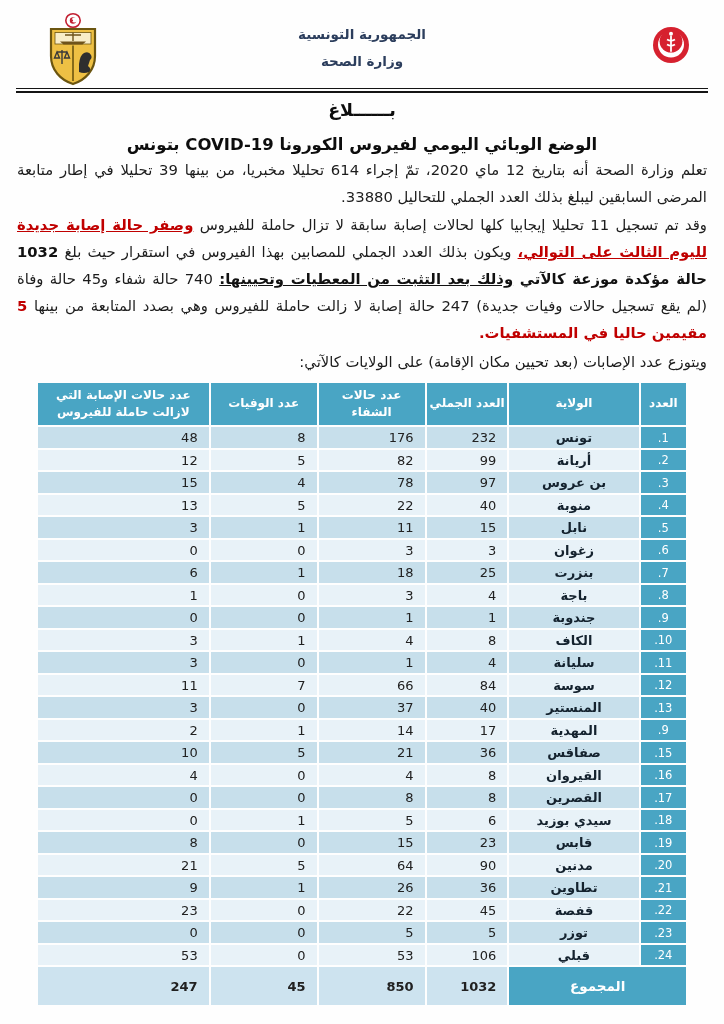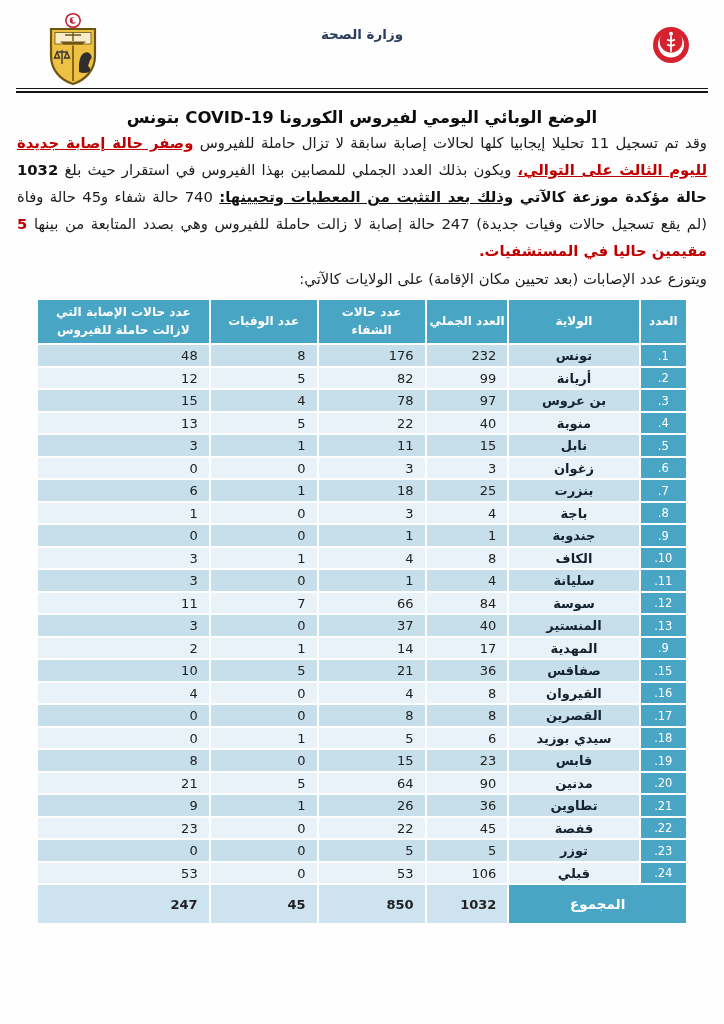--- a/index.html
+++ b/index.html
@@ -70,38 +70,43 @@
       <path d="M7 17 h44 v27 c0 14 -9.5 24 -22 28 C16.5 68 7 58 7 44 Z" fill="#eec044" stroke="#6b5510" stroke-width="2.2"></path>
       <rect x="11" y="20.5" width="36" height="11.5" fill="#f8edc8" stroke="#6b5510" stroke-width="0.8"></rect>
       <path d="M16 29.5 h26 l-3.5 3 h-19 z" fill="#6e531b"></path>
       <path d="M29 20.5 v8.5 M21 23 h16" stroke="#6e531b" stroke-width="1.4" fill="none"></path>
       <line x1="29" y1="33.5" x2="29" y2="69" stroke="#6b5510" stroke-width="1.6"></line>
       <path d="M18 38 v14 M13 40 h10 M13 40 l-2.5 6 h5 z M23 40 l-2.5 6 h5 z" stroke="#3a3a3a" stroke-width="1.4" fill="none"></path>
       <path d="M35 52 q1 -9 5 -11 q5 -2 7 2 q1.5 3 -1 5 l-2 6 q4 3 1 6 q-5 2 -10 0 z" fill="#2e2e2e"></path>
     </svg>
 
     <div class="gov">
+      <div class="line1">الجمهورية التونسية</div>
       <div class="line2">وزارة الصحة</div>
     </div>
 
     <svg class="mlogo" width="38" height="38" viewBox="0 0 38 38">
       <circle cx="19" cy="19" r="18" fill="#d6212f"></circle>
       <circle cx="19" cy="18.5" r="13" fill="#ffffff"></circle>
       <circle cx="19" cy="15.2" r="11.4" fill="#d6212f"></circle>
       <circle cx="19" cy="7.8" r="2" fill="#ffffff"></circle>
       <rect x="18.1" y="9.5" width="1.8" height="16.5" rx="0.9" fill="#ffffff"></rect>
       <path d="M15 13.5 q4 2.6 8 0 M15 18.5 q4 2.6 8 0" stroke="#ffffff" stroke-width="1.5" fill="none"></path>
     </svg>
   </div>
 
   <div class="rule"></div>
 
+  <div class="title">بــــــلاغ</div>
   <div class="subtitle">الوضع الوبائي اليومي لفيروس الكورونا COVID-19 بتونس</div>
 
   <div class="content">
+    <p>
+      <span>تعلم وزارة الصحة أنه بتاريخ 12 ماي 2020، تمّ إجراء 614 تحليلا مخبريا، من بينها 39 تحليلا في إطار متابعة المرضى السابقين ليبلغ بذلك العدد الجملي للتحاليل 33880.</span>
+    </p>
     <p><span>وقد تم تسجيل 11 تحليلا إيجابيا كلها لحالات إصابة سابقة لا تزال حاملة للفيروس </span><span class="red u">وصفر حالة إصابة جديدة لليوم الثالث على التوالي،</span><span> ويكون بذلك العدد الجملي للمصابين بهذا الفيروس في استقرار حيث بلغ </span><span class="b">1032 حالة مؤكدة موزعة كالآتي </span><span class="b u">وذلك بعد التثبت من المعطيات وتحيينها:</span><span> 740 حالة شفاء و45 حالة وفاة (لم يقع تسجيل حالات وفيات جديدة) 247 حالة إصابة لا زالت حاملة للفيروس وهي بصدد المتابعة من بينها </span><span class="red">5 مقيمين حاليا في المستشفيات.</span></p>
     <p>
       <span>ويتوزع عدد الإصابات (بعد تحيين مكان الإقامة) على الولايات كالآتي:</span>
     </p>
   </div>
 
   <div class="table-wrap">
     <table class="cases">
       <colgroup>
         <col style="width:45px">

